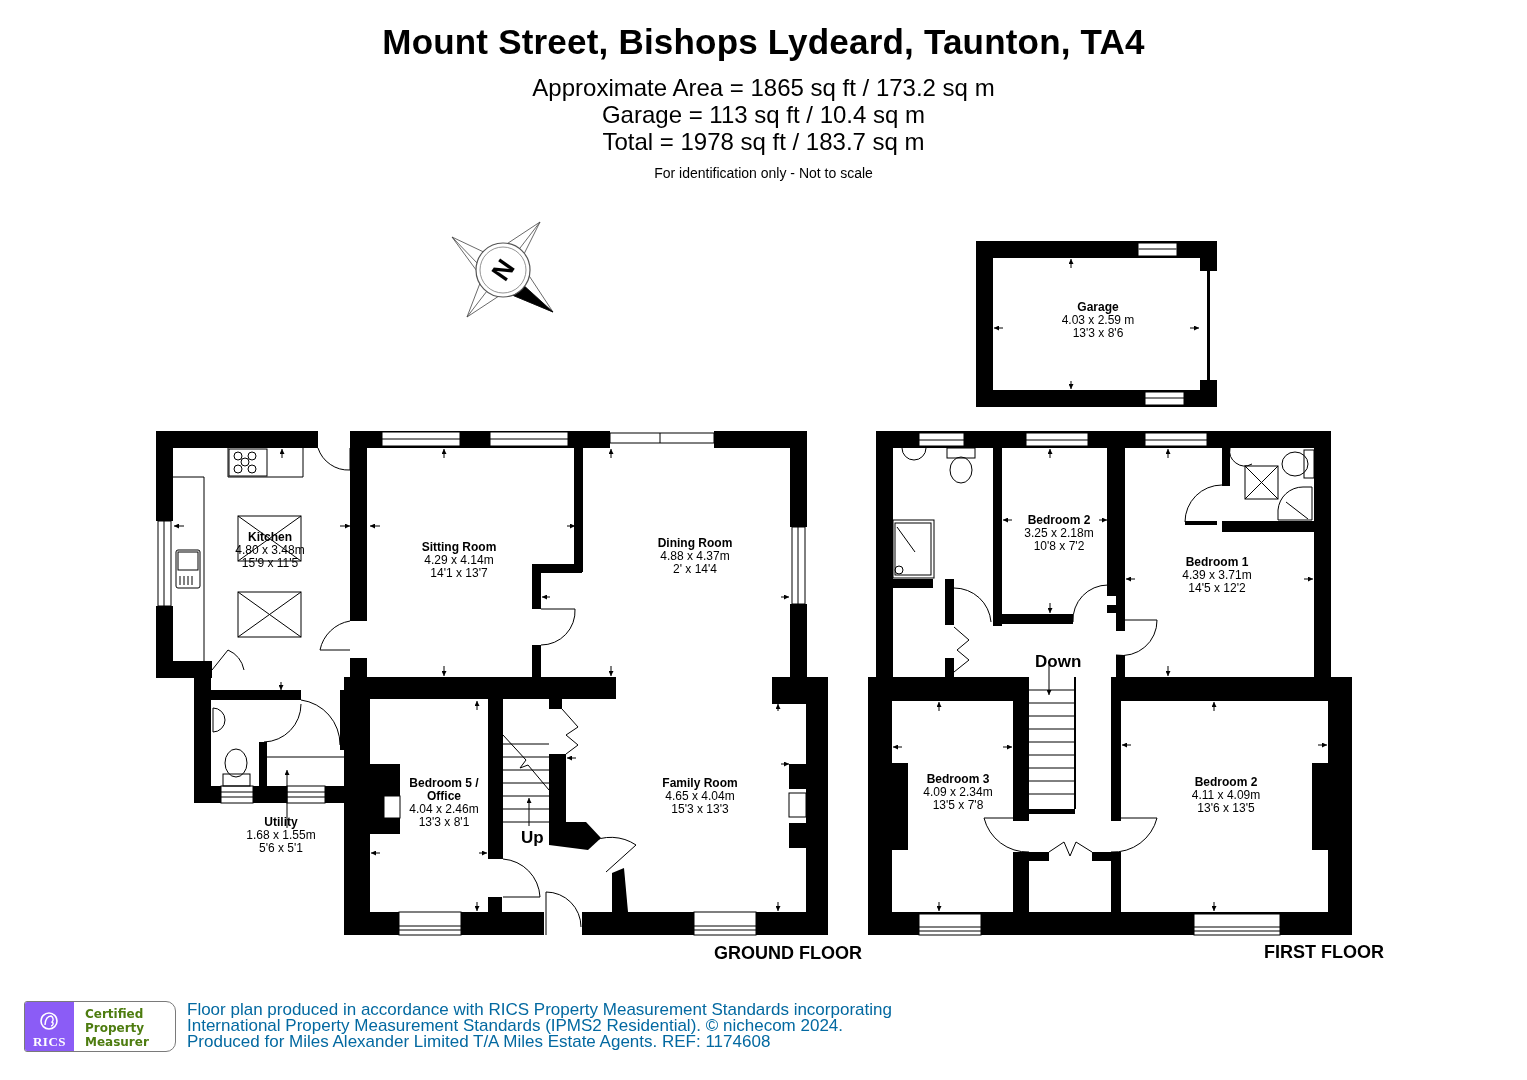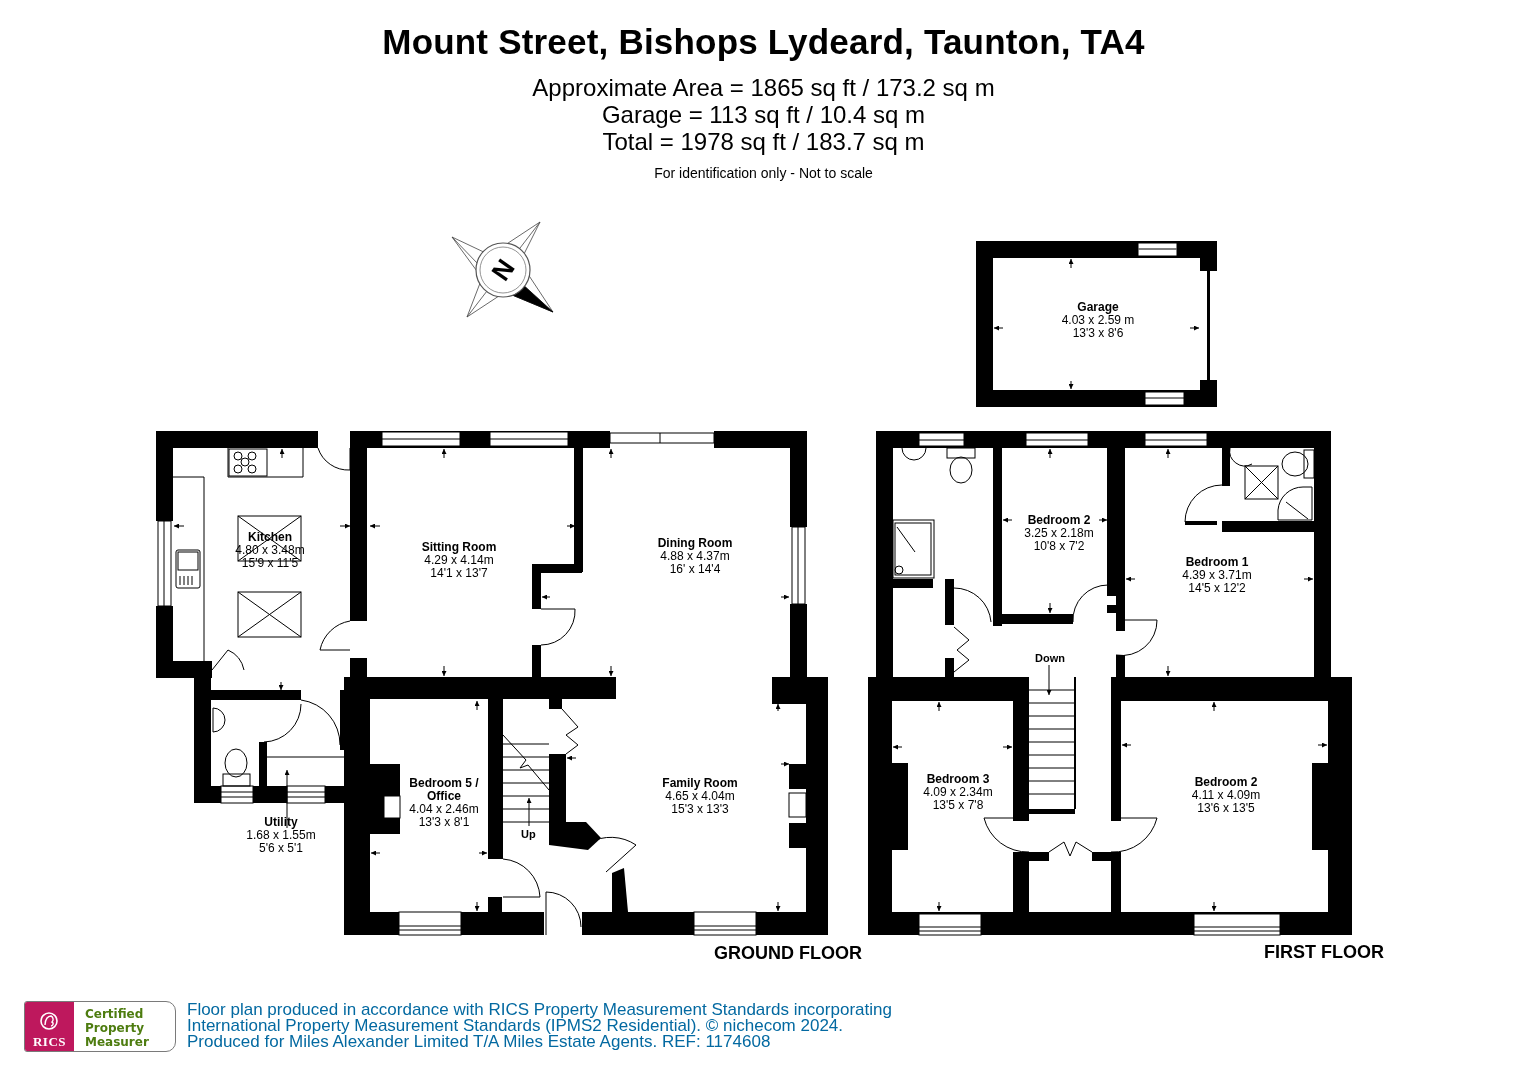--- a/index.html
+++ b/index.html
@@ -7,23 +7,23 @@
   .abs { position:absolute; }
   .title { left:0; width:1527px; top:22px; text-align:center; font-size:35px; font-weight:bold; letter-spacing:0.2px; }
   .sub { left:0; width:1527px; text-align:center; font-size:24px; }
   .sub1 { top:74px; } .sub2 { top:101px; } .sub3 { top:128px; }
   .note { left:0; width:1527px; top:158px; text-align:center; font-size:14px;margin-top:7px; }
   svg.plan { position:absolute; left:0; top:0; }
   .room { position:absolute; text-align:center; font-size:12px; line-height:13px; transform:translateX(-50%); white-space:nowrap; }
   .room .rn { font-weight:bold; display:block; }
   .room .rm, .room .rf { display:block; }
   .floor-label { position:absolute; font-size:18px; font-weight:bold; }
-  .stair-label { position:absolute; font-size:11px; font-weight:bold; }
+  .stair-label { position:absolute; font-size:17px; font-weight:bold; }
   .footer-badge { position:absolute; left:24px; top:1001px; width:152px; height:51px; border:1.5px solid #7a7a7a; border-radius:3px 10px 10px 3px; box-sizing:border-box; overflow:hidden; }
-  .rics-logo { position:absolute; left:0; top:0; width:49px; height:100%; background:#be185d; color:#fff; }
+  .rics-logo { position:absolute; left:0; top:0; width:49px; height:100%; background:#8b5cf6; color:#fff; }
   .rics-logo .lion { position:absolute; left:14px; top:8px; width:20px; height:22px; }
   .rics-logo .rics-text { position:absolute; left:0; width:49px; top:32px; text-align:center; font-family:"Liberation Serif", serif; font-weight:bold; font-size:13px; letter-spacing:0.5px; }
   .cert-text { position:absolute; left:60px; top:5px; font-family:"DejaVu Sans", sans-serif; font-weight:bold; font-size:12px; line-height:14px; color:#4d7c0f; }
   .footer-text { position:absolute; left:187px; top:1002px; font-size:17px; line-height:16px; color:#0369a1; }
   .footer-text div { white-space:nowrap; }
 </style>
 </head>
 <body>
 
 <div class="abs title">Mount Street, Bishops Lydeard, Taunton, TA4</div>
@@ -346,21 +346,21 @@
   <span class="rf">15'9 x 11'5</span>
 </div>
 <div class="room" style="left:459px; top:541px;">
   <span class="rn">Sitting Room</span>
   <span class="rm">4.29 x 4.14m</span>
   <span class="rf">14'1 x 13'7</span>
 </div>
 <div class="room" style="left:695px; top:537px;">
   <span class="rn">Dining Room</span>
   <span class="rm">4.88 x 4.37m</span>
-  <span class="rf">16' x 14'4</span>
+  <span class="rf">2' x 14'4</span>
 </div>
 <div class="room" style="left:281px; top:816px;">
   <span class="rn">Utility</span>
   <span class="rm">1.68 x 1.55m</span>
   <span class="rf">5'6 x 5'1</span>
 </div>
 <div class="room" style="left:444px; top:777px;">
   <span class="rn">Bedroom 5 /</span>
   <span class="rn">Office</span>
   <span class="rm">4.04 x 2.46m</span>

